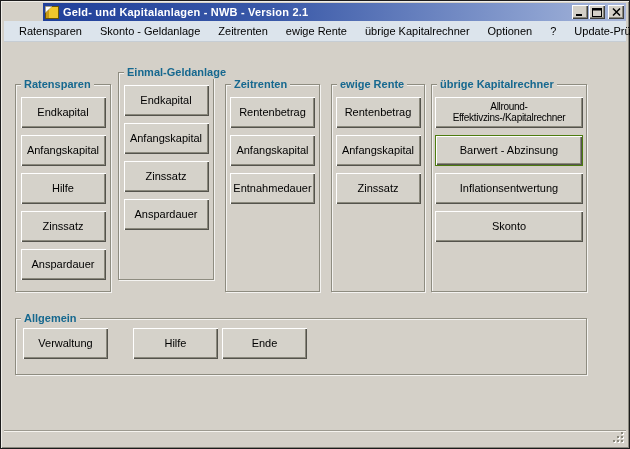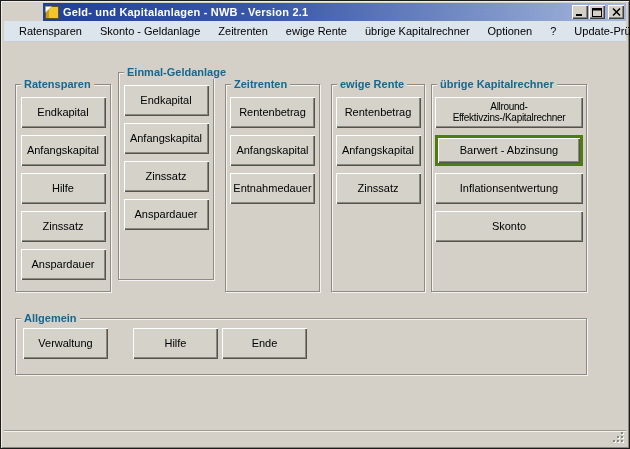--- a/index.html
+++ b/index.html
@@ -91,21 +91,21 @@
     border: none;
     box-shadow: inset 1px 1px 0 #ffffff, inset -1px -1px 0 #54534c, inset -2px -2px 0 #8a887c;
     font-family: "Liberation Sans", sans-serif;
     font-size: 11px; color: #000;
     cursor: default;
     line-height: 1.05;
   }
   .g5 .btn { width: 148px; }
   .btn.btn-long { font-size: 10px; letter-spacing: -0.3px; }
   .btn.focused {
-    border: 3px solid #4d7c0f;
+    border: 1px solid #4d7c0f;
     box-shadow: inset 1px 1px 0 #ffffff, inset -1px -1px 0 #54534c, inset -2px -2px 0 #8a887c;
   }
 
   
   .status-line {
     position: absolute; left: 0; right: 0; top: 388px; height: 0;
     border-top: 1px solid #9d9a90;
     box-shadow: 0 1px 0 #f6f4ef;
   }
   .resize-grip { position: absolute; right: 1px; bottom: 1px; width: 12px; height: 12px; }

